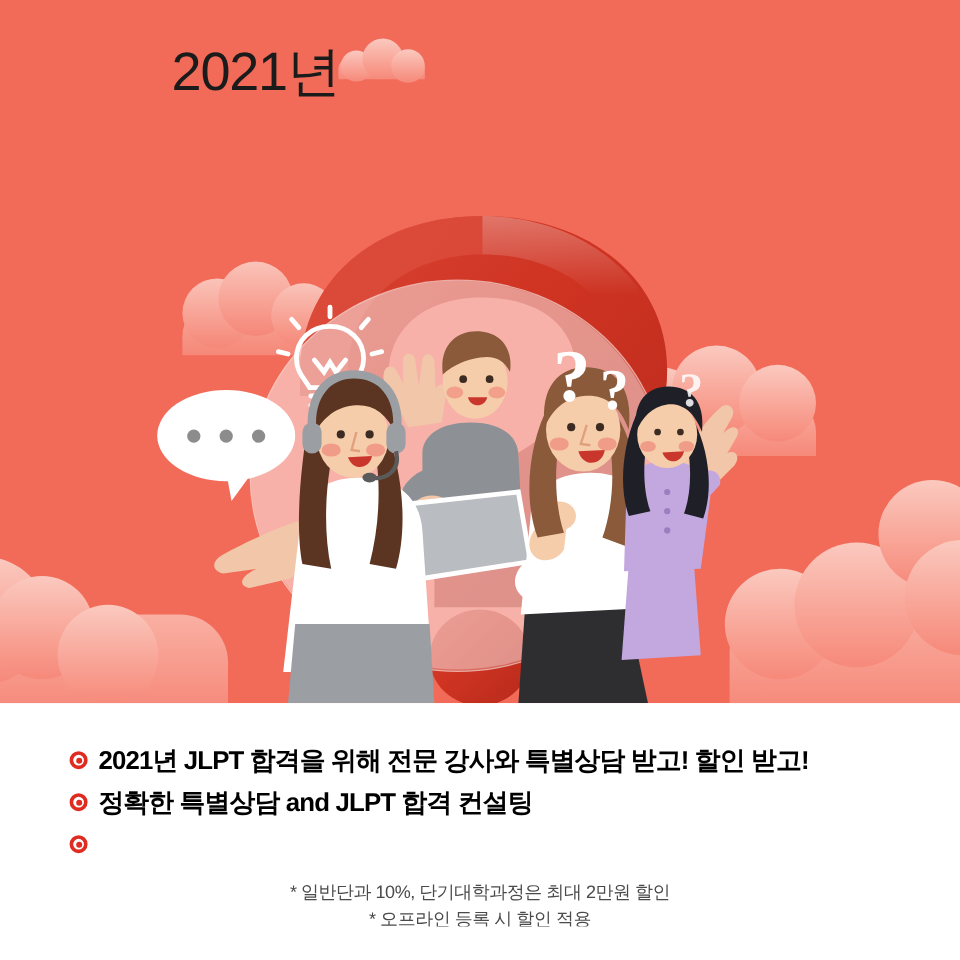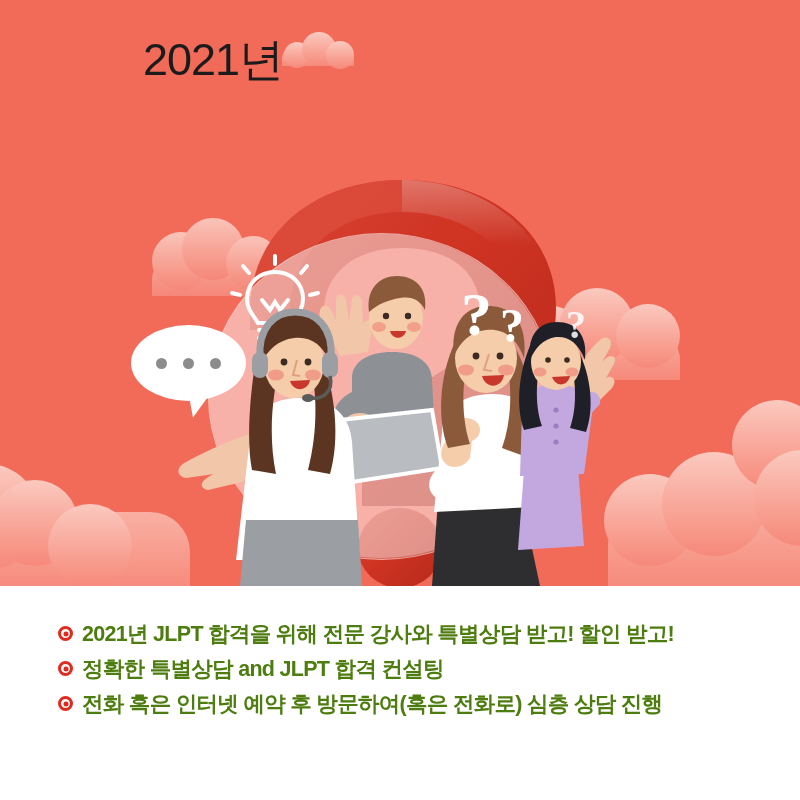--- a/index.html
+++ b/index.html
@@ -150,21 +150,21 @@
     position:relative;
     margin-top:7px;margin-right:9px;
   }
   .bullet-icon::after{
     content:"";position:absolute;
     left:50%;top:50%;transform:translate(-50%,-50%);
     width:5px;height:5px;border-radius:50%;background:#e02b20;
   }
   .bullet-text{
     font-size:21.5px;line-height:30px;
-    font-weight:bold;color:#4d7c0f;
+    font-weight:bold;color:#000000;
     letter-spacing:-.7px;
     white-space:nowrap;
   }
   .notes{
     position:absolute;left:0;top:146px;width:800px;
     text-align:center;
   }
   .note{
     font-size:15px;line-height:23px;
     color:#4a4a4a;letter-spacing:-.4px;
@@ -440,18 +440,21 @@
         <span class="bullet-text">2021년 JLPT 합격을 위해 전문 강사와 특별상담 받고! 할인 받고!</span>
       </div>
 
       <div class="bullet-row">
         <span class="bullet-icon"></span>
         <span class="bullet-text">정확한 특별상담 and JLPT 합격 컨설팅</span>
       </div>
 
       <div class="bullet-row">
         <span class="bullet-icon"></span>
-        <span class="bullet-text">전화 혹은 인터넷 예약 후 방문하여(혹은 전화로) 심층 상담 진행</span>
       </div>
     </div>
 
+    <div class="notes">
+      <div class="note">* 일반단과 10%, 단기대학과정은 최대 2만원 할인</div>
+      <div class="note">* 오프라인 등록 시 할인 적용</div>
+    </div>
   </div>
 </div>
 
 </body></html>

